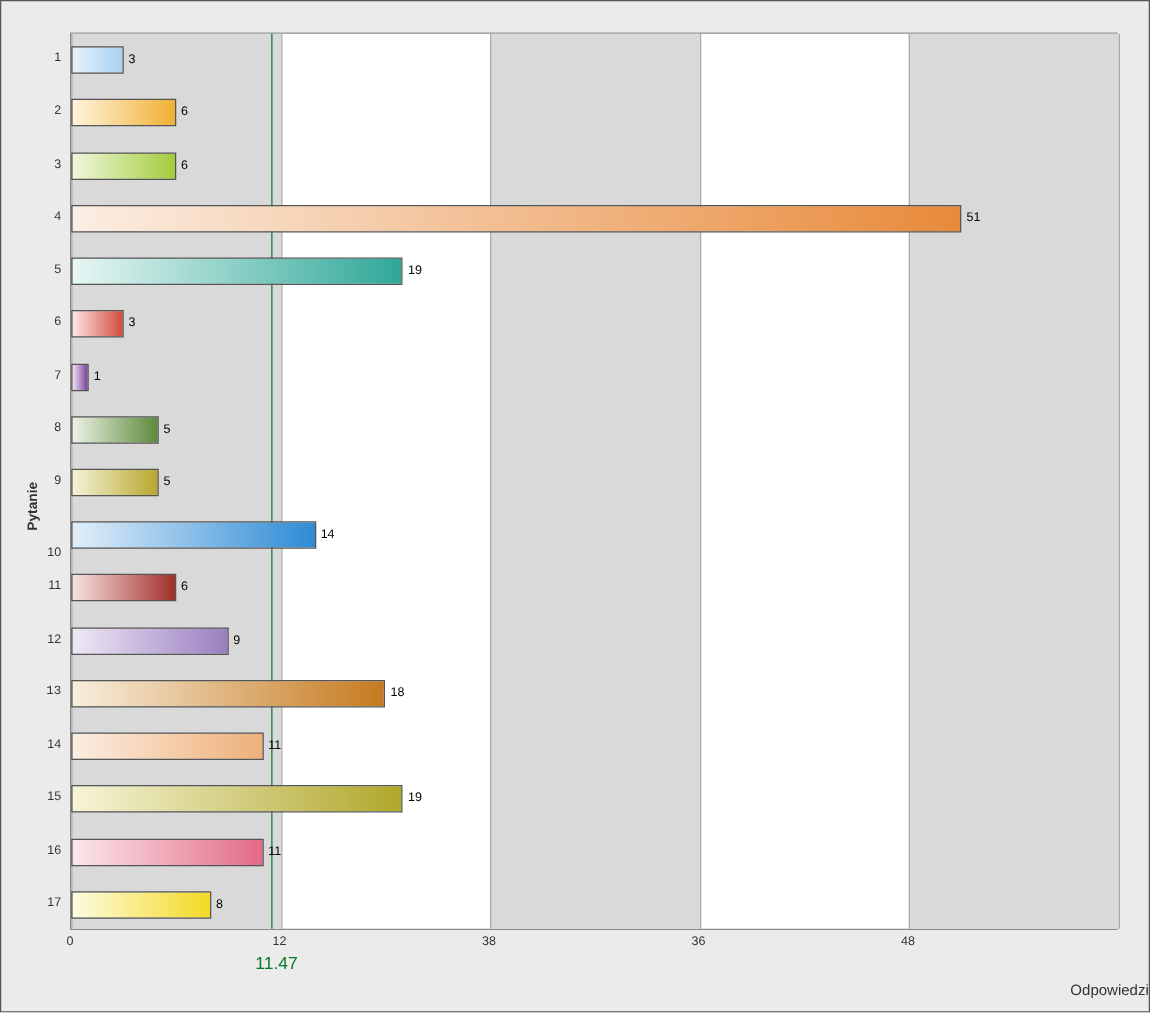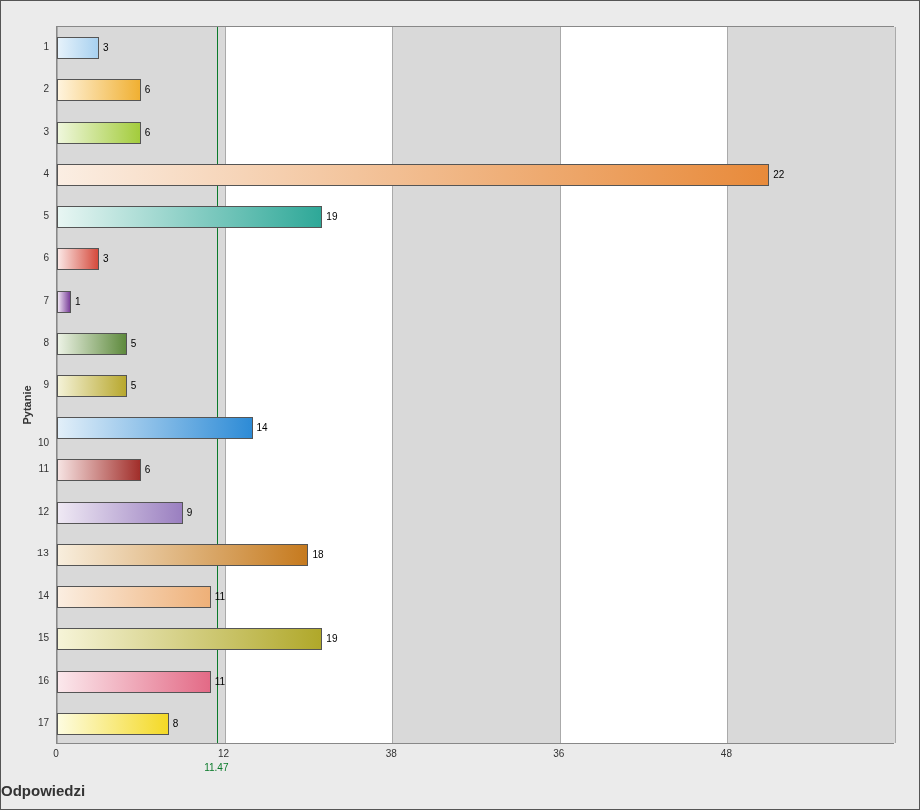--- a/index.html
+++ b/index.html
@@ -50,21 +50,21 @@
   }
   .ref-line {
     position: absolute;
     top: 0;
     bottom: 0;
     width: 1px;
     background: #0a7a2a;
   }
   .ref-label {
     position: absolute;
-    font-size: 10px;
+    font-size: 14px;
     color: #0a7a2a;
   }
   .bar {
     position: absolute;
     left: 0;
     height: 22px;
     border: 1px solid #555;
   }
   .bar-label {
     position: absolute;
@@ -84,23 +84,23 @@
     font-size: 10px;
     color: #333;
     text-align: center;
     width: 30px;
   }
   .x-label {
     position: absolute;
     bottom: 10px;
     left: 0;
     right: 0;
-    text-align: left;
-    font-size: 15px;
-    font-weight: bold;
+    text-align: right;
+    font-size: 12px;
+    font-weight: normal;
     color: #333;
   }
   .y-label {
     position: absolute;
     left: 6px;
     top: 50%;
     transform: translateY(-50%) rotate(-90deg);
     transform-origin: center;
     font-size: 11px;
     font-weight: bold;
@@ -125,21 +125,21 @@
       <div class="grid-line" style="left: 670.4px;"></div>
       <div class="grid-line" style="left: 838px;"></div>
       <div class="ref-line" style="left: 160.198px;"></div>
       <div class="bar" style="top: 10.1176px; width: 41.9px; background: linear-gradient(to right, rgb(230, 242, 251), rgb(168, 209, 240));"></div>
       <div class="bar-label" style="left: 45.9px; top: 15.1176px;">3</div>
       <div class="bar" style="top: 52.3529px; width: 83.8px; background: linear-gradient(to right, rgb(255, 244, 222), rgb(240, 176, 50));"></div>
       <div class="bar-label" style="left: 87.8px; top: 57.3529px;">6</div>
       <div class="bar" style="top: 94.5882px; width: 83.8px; background: linear-gradient(to right, rgb(239, 247, 220), rgb(163, 204, 60));"></div>
       <div class="bar-label" style="left: 87.8px; top: 99.5882px;">6</div>
       <div class="bar" style="top: 136.824px; width: 712.3px; background: linear-gradient(to right, rgb(251, 238, 227), rgb(232, 138, 58));"></div>
-      <div class="bar-label" style="left: 716.3px; top: 141.824px;">22</div>
+      <div class="bar-label" style="left: 716.3px; top: 141.824px;">51</div>
       <div class="bar" style="top: 179.059px; width: 265.367px; background: linear-gradient(to right, rgb(232, 246, 243), rgb(46, 168, 152));"></div>
       <div class="bar-label" style="left: 269.367px; top: 184.059px;">19</div>
       <div class="bar" style="top: 221.294px; width: 41.9px; background: linear-gradient(to right, rgb(251, 231, 229), rgb(213, 74, 60));"></div>
       <div class="bar-label" style="left: 45.9px; top: 226.294px;">3</div>
       <div class="bar" style="top: 263.529px; width: 13.9667px; background: linear-gradient(to right, rgb(239, 228, 243), rgb(122, 63, 154));"></div>
       <div class="bar-label" style="left: 17.9667px; top: 268.529px;">1</div>
       <div class="bar" style="top: 305.765px; width: 69.8333px; background: linear-gradient(to right, rgb(236, 242, 229), rgb(94, 138, 61));"></div>
       <div class="bar-label" style="left: 73.8333px; top: 310.765px;">5</div>
       <div class="bar" style="top: 348px; width: 69.8333px; background: linear-gradient(to right, rgb(244, 242, 215), rgb(184, 168, 46));"></div>
       <div class="bar-label" style="left: 73.8333px; top: 353px;">5</div>

